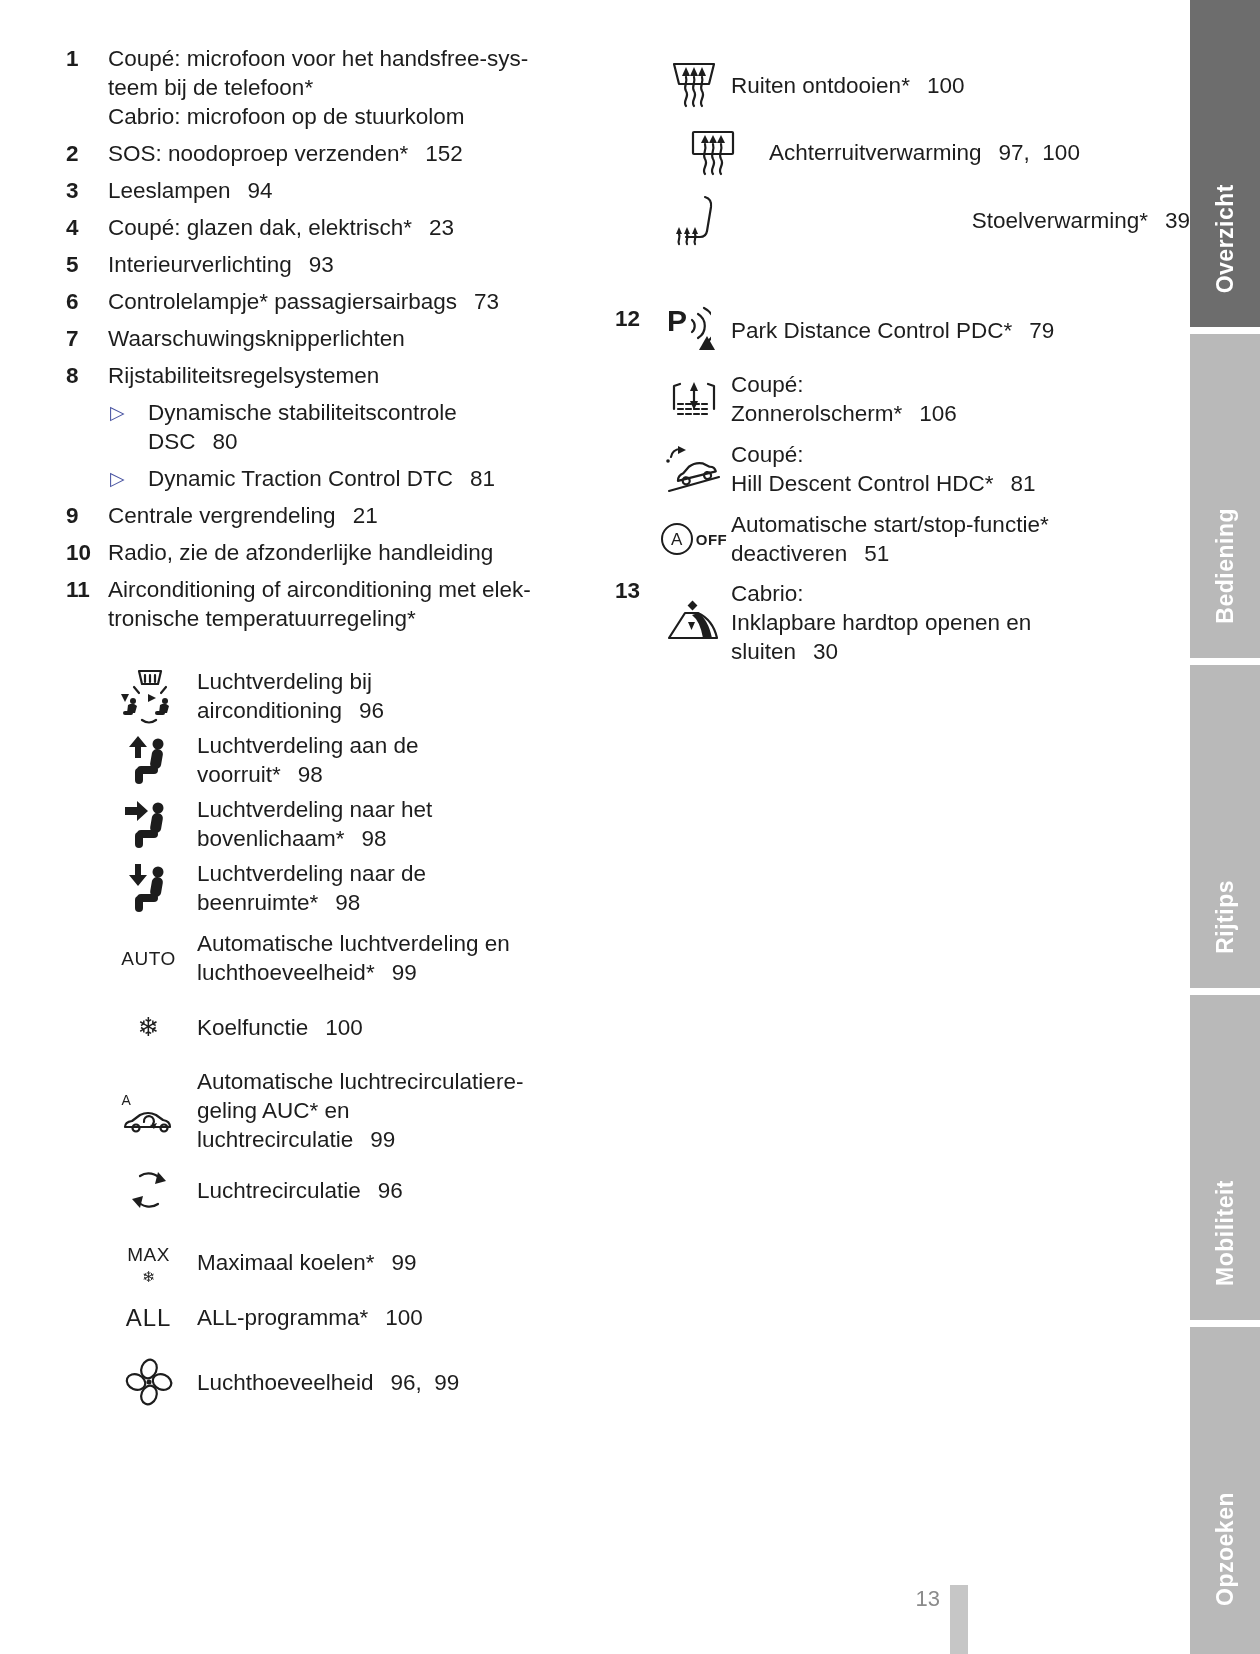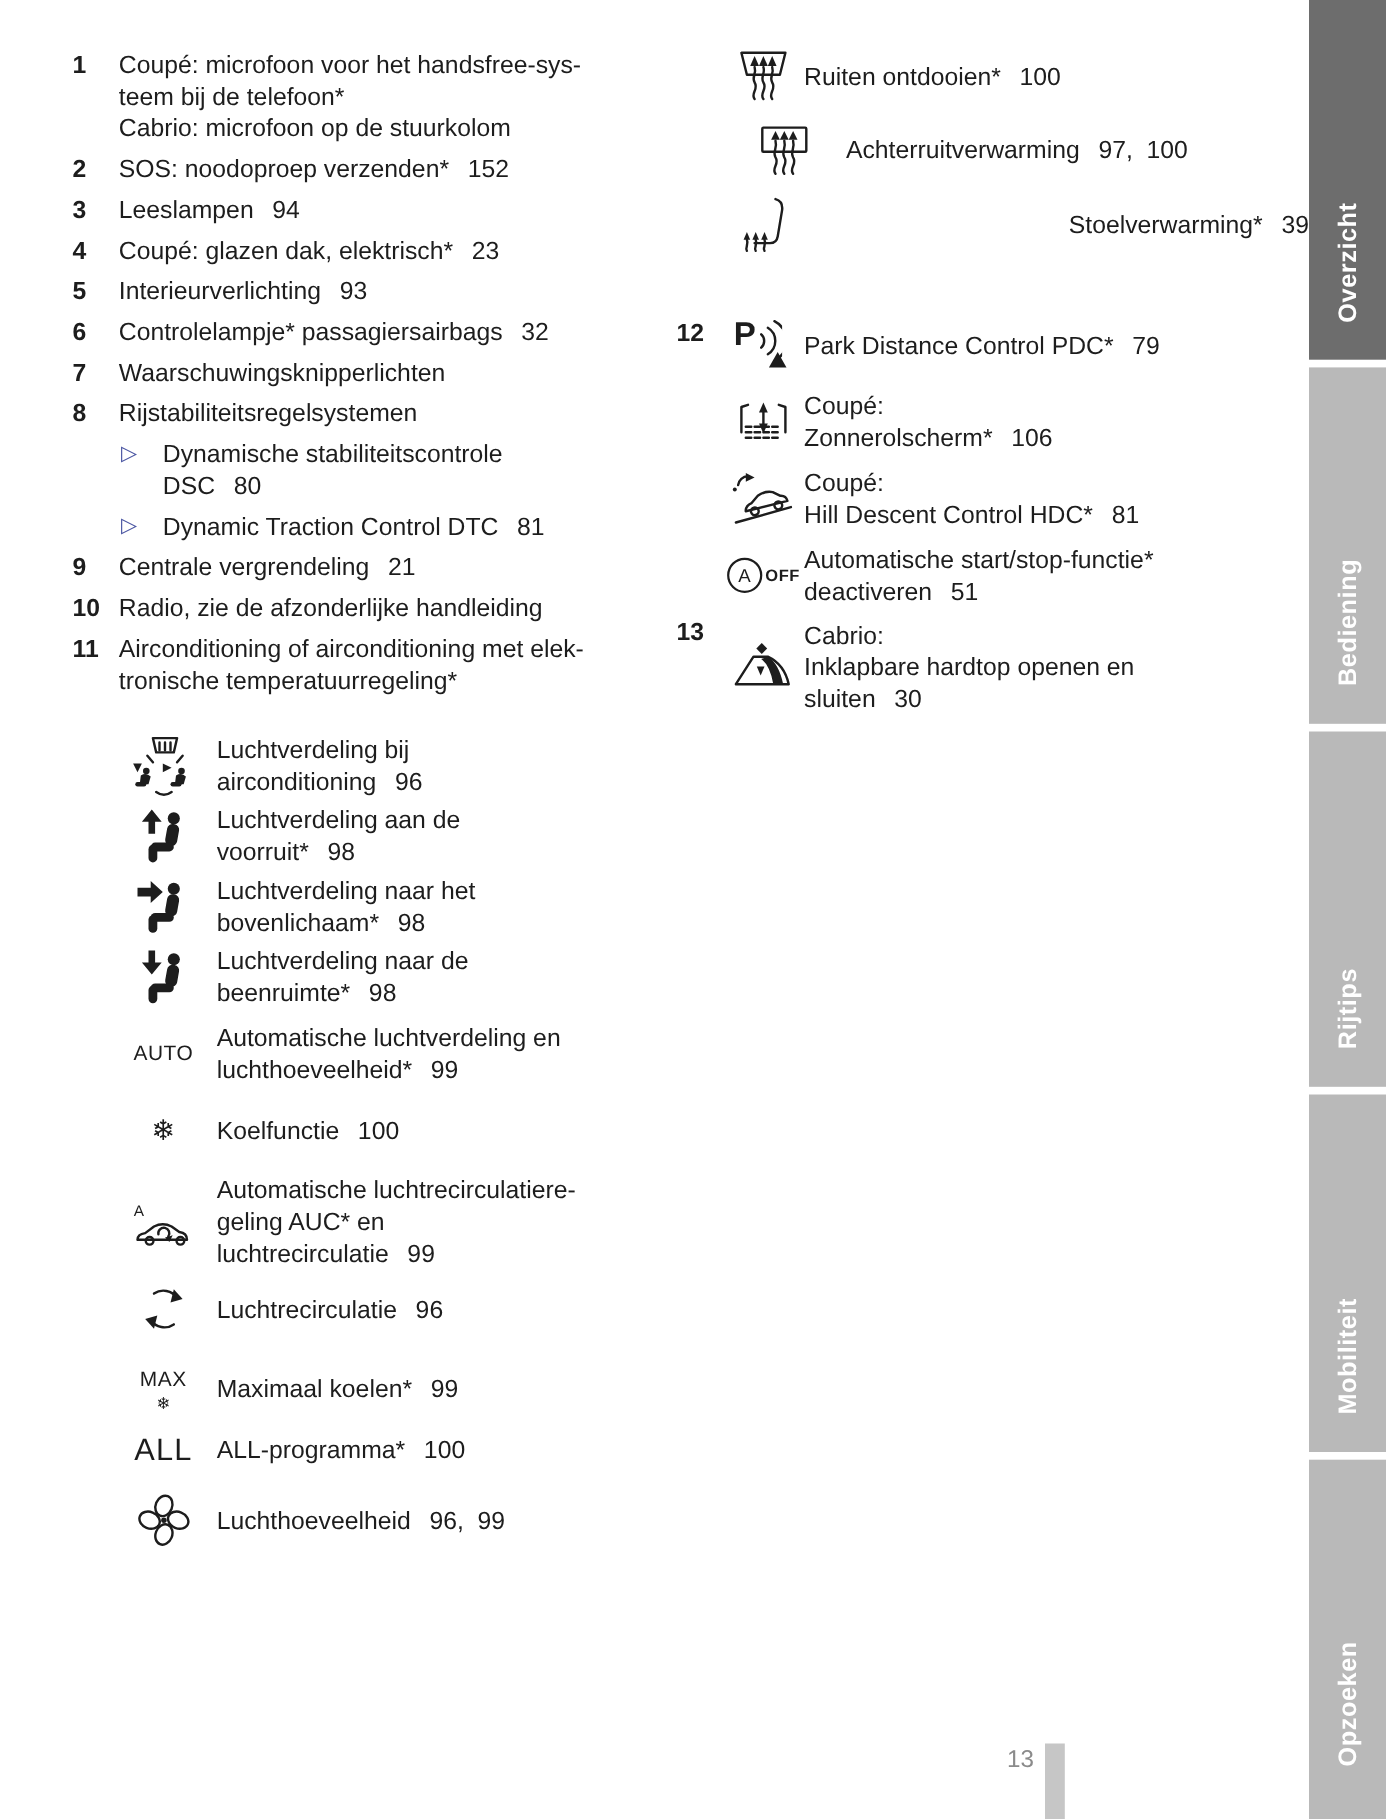--- a/index.html
+++ b/index.html
@@ -16,21 +16,21 @@
   .subrow{display:grid;grid-template-columns:38px 1fr;margin-left:44px;margin-top:8px;}
   .bullet{color:#4a55a2;font-size:19px;line-height:29px;}
   
   #climate-list{position:absolute;left:100px;top:667px;width:500px;font-size:22.5px;line-height:29px;}
   .crow{display:grid;grid-template-columns:97px 1fr;align-items:center;margin-bottom:8px;}
   .icell{display:flex;flex-direction:column;align-items:center;justify-content:center;text-align:center;}
   .itext{font-size:19px;letter-spacing:.5px;}
   .glyph{font-size:26px;line-height:26px;}
   .glyph-sm{font-size:15px;line-height:15px;}
   
-  #right-list{position:absolute;left:615px;top:44px;width:575px;font-size:22.5px;line-height:29px;}
+  #right-list{position:absolute;left:615px;top:60px;width:575px;font-size:22.5px;line-height:29px;}
   .rrow{display:grid;grid-template-columns:42px 74px 1fr;align-items:center;}
   .r1{min-height:48px;margin-bottom:18px;}
   .r2{min-height:48px;margin-bottom:18px;gap:19px;}
   .r3{min-height:48px;margin-bottom:58px;text-align:right;}
   .r4{min-height:50px;margin-bottom:12px;}
   .r5{min-height:62px;margin-bottom:8px;}
   .r6{min-height:62px;margin-bottom:8px;}
   .r7{min-height:62px;margin-bottom:6px;}
   .r8{min-height:92px;}
   .rnum{font-weight:bold;align-self:start;}
@@ -87,21 +87,21 @@
     <span class="ln"><span>Coupé: glazen dak, elektrisch*</span><span class="pg">23</span></span>
   </div>
 
   <div class="mrow">
     <span class="num">5</span>
     <span class="ln"><span>Interieurverlichting</span><span class="pg">93</span></span>
   </div>
 
   <div class="mrow">
     <span class="num">6</span>
-    <span class="ln"><span>Controlelampje* passagiersairbags</span><span class="pg">32</span></span>
+    <span class="ln"><span>Controlelampje* passagiersairbags</span><span class="pg">73</span></span>
   </div>
 
   <div class="mrow">
     <span class="num">7</span>
     <span class="ln">Waarschuwingsknipperlichten</span>
   </div>
 
   <div class="mrow">
     <span class="num">8</span>
     <span class="ln">Rijstabiliteitsregelsystemen</span>
@@ -259,21 +259,21 @@
 
   <div class="crow" style="min-height:52px;margin-bottom:5px;">
     <span class="icell">
       <span class="itext">MAX</span>
       <span class="glyph-sm">❄</span>
     </span>
     <span class="ln"><span>Maximaal koelen*</span><span class="pg">99</span></span>
   </div>
 
   <div class="crow" style="min-height:48px;margin-bottom:16px;">
-    <span class="icell" style="font-size:28px;letter-spacing:1px;">ALL</span>
+    <span class="icell" style="font-size:24px;letter-spacing:1px;">ALL</span>
     <span class="ln"><span>ALL-programma*</span><span class="pg">100</span></span>
   </div>
 
   <div class="crow" style="min-height:50px;">
     <span class="icell">
       <svg width="50" height="50" viewBox="0 0 50 50">
         <ellipse class="s" cx="25" cy="12" rx="7.5" ry="9.5" transform="rotate(22 25 12)"></ellipse>
         <ellipse class="s" cx="38" cy="25" rx="9.5" ry="7.5" transform="rotate(22 38 25)"></ellipse>
         <ellipse class="s" cx="25" cy="38" rx="7.5" ry="9.5" transform="rotate(22 25 38)"></ellipse>
         <ellipse class="s" cx="12" cy="25" rx="9.5" ry="7.5" transform="rotate(22 12 25)"></ellipse>

